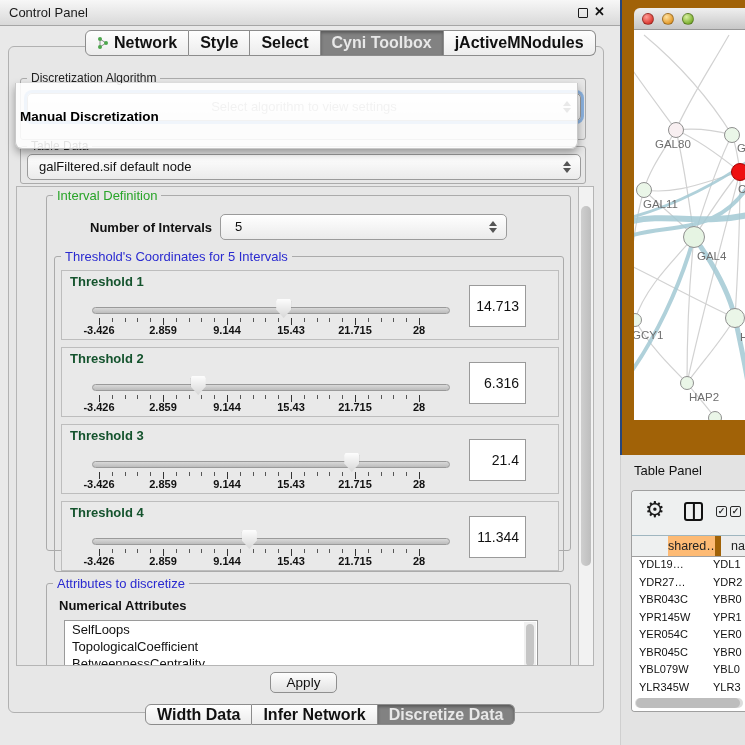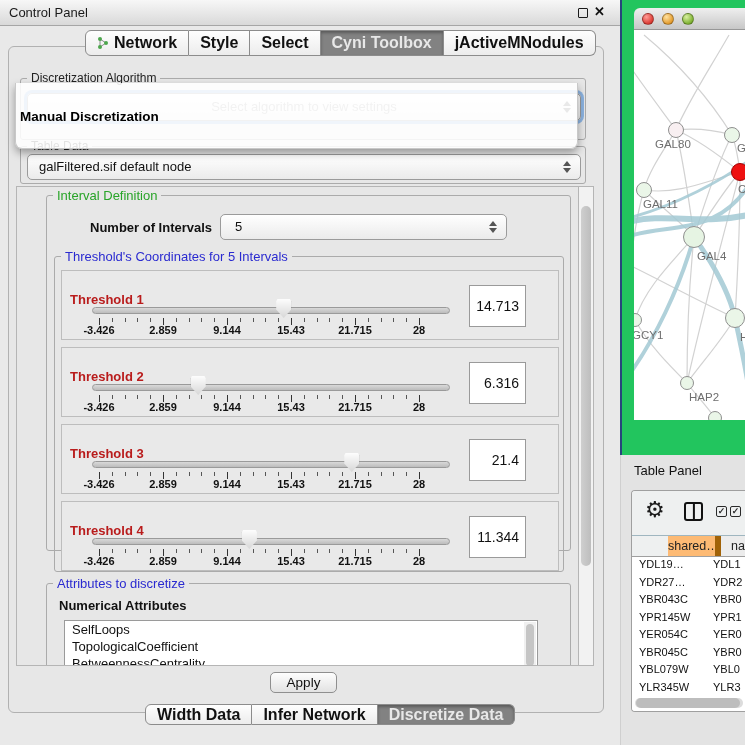--- a/index.html
+++ b/index.html
@@ -51,21 +51,21 @@
   #scroll-content { position:absolute; left:16px; top:186px; width:562px; height:480px;
     border:1px solid #b5b5b5; border-right:none; background:#e7e7e7; overflow:hidden; }
   #v-scrollbar { position:absolute; left:578px; top:186px; width:16px; height:480px;
     background:#f2f2f2; border:1px solid #b5b5b5; }
   #v-thumb { position:absolute; left:2px; top:19px; width:10px; height:360px; border-radius:6px;
     background:linear-gradient(90deg,#cfcfcf,#bdbdbd); }
 
   .bold-label { font-weight:bold; font-size:13px; color:#111; position:absolute; white-space:nowrap; }
 
   .tpanel { position:absolute; left:6px; width:498px; height:70px; border:1px solid #bdbdbd; background:#e9e9e9; }
-  .ttitle { position:absolute; left:8px; top:3px; font-weight:bold; font-size:13px; color:#b91c1c;margin-top:18px; }
+  .ttitle { position:absolute; left:8px; top:3px; font-weight:bold; font-size:13px; color:#14532d; }
   .track { position:absolute; left:30px; top:36px; width:358px; height:7px; border:1px solid #9a9a9a;
     border-radius:4px; background:linear-gradient(#d9d9d9,#bcbcbc); }
   .thumb { position:absolute; top:28px; width:15px; height:19px;
     clip-path:polygon(8% 0,92% 0,100% 12%,100% 55%,50% 100%,0 55%,0 12%);
     background:linear-gradient(#fdfdfd,#d7d7d7); filter:drop-shadow(0 0 1px #777); }
   .minor-ticks { position:absolute; left:37px; top:47px; width:322px; height:4px;
     background:repeating-linear-gradient(to right,#555 0 1px,transparent 1px 12.8px); }
   .major-tick { position:absolute; top:47px; width:1px; height:7px; background:#333; }
   .ticklab { position:absolute; top:53px; transform:translateX(-50%); font-size:11px; font-weight:bold; color:#111; white-space:nowrap; }
   .valbox { position:absolute; left:407px; top:14px; width:57px; height:42px; background:#fff;
@@ -75,21 +75,21 @@
     border:1px solid #9a9a9a; overflow:hidden; font-size:13px; color:#111; }
   #attr-list .li { padding:1px 0 1px 7px; height:17px; }
   #attr-vsb { position:absolute; right:1px; top:1px; width:12px; height:50px; background:#f0f0f0; }
   #attr-vsb i { position:absolute; left:2px; top:2px; width:8px; height:42px; border-radius:4px; background:#c5c5c5; display:block; }
 
   #apply-btn { position:absolute; left:270px; top:672px; width:67px; height:21px;
     border:1px solid #8f8f8f; border-radius:5px; background:linear-gradient(#fefefe,#e2e2e2);
     font-size:13.5px; color:#111; text-align:center; line-height:19px; }
 
   
-  #desktop { position:absolute; left:620px; top:0; width:125px; height:455px; background:#22c55e; border-left:2px solid #27467c; }
+  #desktop { position:absolute; left:620px; top:0; width:125px; height:455px; background:#a16207; border-left:2px solid #27467c; }
   #net-window { position:absolute; left:12px; top:8px; width:113px; height:412px; border-radius:6px 0 0 0; overflow:hidden; }
   #net-titlebar { position:relative; height:22px; background:linear-gradient(#efefef,#c7c7c7); border-bottom:1px solid #979797; }
   .light { position:absolute; top:5px; width:12px; height:12px; border-radius:50%; border:1px solid rgba(0,0,0,.3); }
   #light-red { left:8px; background:radial-gradient(circle at 35% 30%, #ff9d97, #dc3c34 70%); }
   #light-yellow { left:28px; background:radial-gradient(circle at 35% 30%, #ffe2a0, #e49c2e 70%); }
   #light-green { left:48px; background:radial-gradient(circle at 35% 30%, #d8f0a0, #7fb233 70%); }
   #net-canvas { position:relative; height:390px; background:#fff; overflow:hidden; }
   .node { position:absolute; border-radius:50%; border:1px solid #8f8f8f; background:#eaf6e8; }
   .nlabel { position:absolute; font-size:11.5px; color:#6e6e6e; white-space:nowrap; }
 

